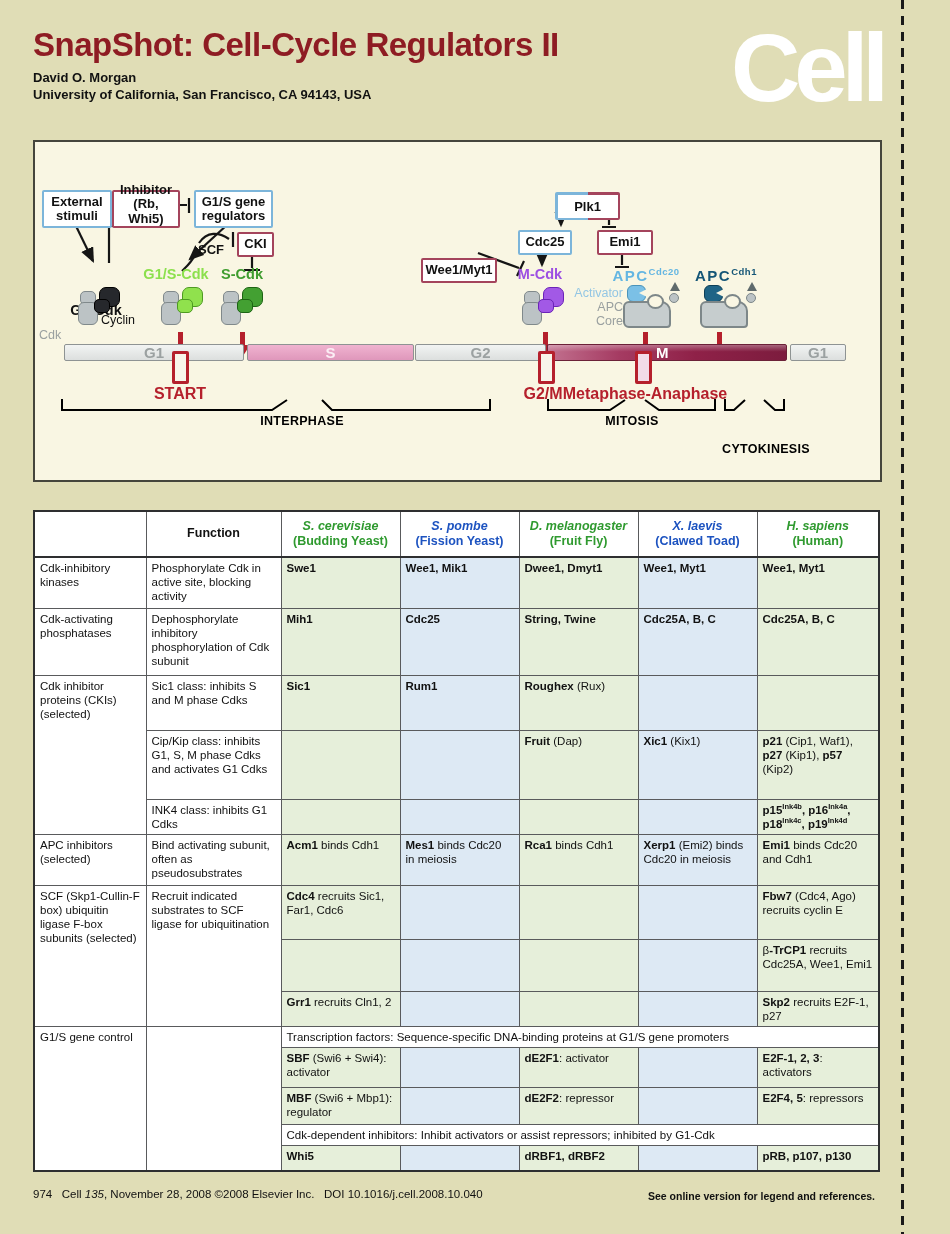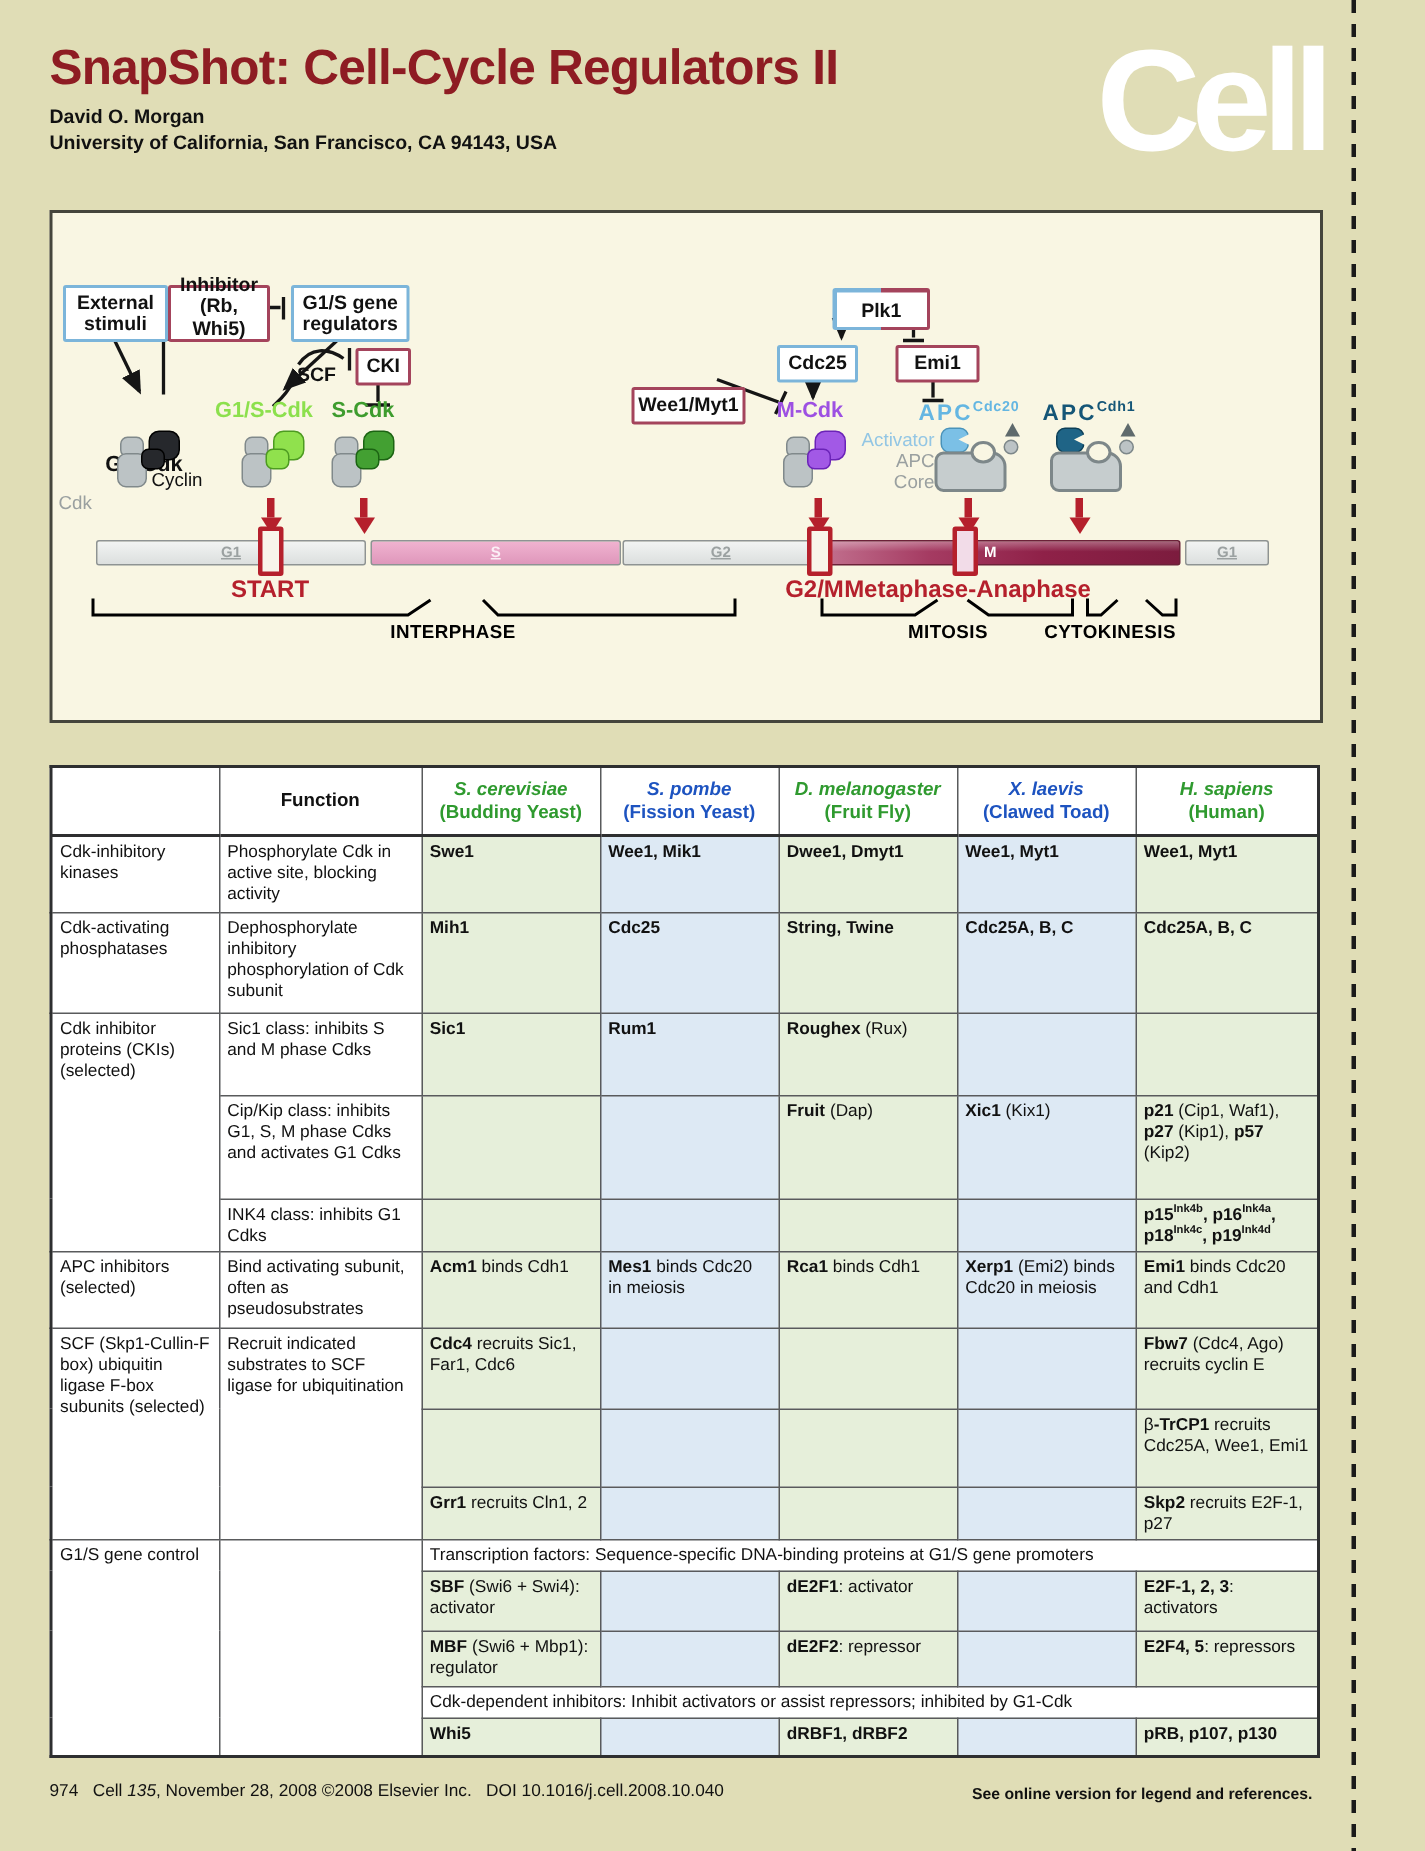--- a/index.html
+++ b/index.html
@@ -57,23 +57,23 @@
   .apc-act::after{content:"";position:absolute;right:-2px;top:3px;
             border-top:4px solid transparent;border-bottom:4px solid transparent;
             border-right:8px solid #f9f6e3;}
   .act-cdc20{background:#7bc0e6;border:1.6px solid #4a93ba;}
   .act-cdh1{background:#1f6486;border:1.6px solid #0d3f57;}
   
   .rarrow{position:absolute;top:190px;width:5px;height:13px;background:#b5202c;}
   .rarrow::after{content:"";position:absolute;left:-4.5px;top:13px;
       border-left:7px solid transparent;border-right:7px solid transparent;border-top:11px solid #b5202c;}
   
-  .seg{position:absolute;top:218px;height:15px;border:1.5px solid #8e9393;border-radius:2px;
-       font-size:10px;font-weight:bold;display:flex;align-items:center;justify-content:center;
-       background:linear-gradient(#f2f4f3,#dcdfde);color:#9ba1a1;text-decoration:underline;}
+  .seg{position:absolute;top:202px;height:15px;border:1.5px solid #8e9393;border-radius:2px;
+       font-size:15px;font-weight:bold;display:flex;align-items:center;justify-content:center;
+       background:linear-gradient(#f2f4f3,#dcdfde);color:#9ba1a1;}
   .cp{position:absolute;top:209px;width:11px;height:27px;background:#f8f5ea;
       border:3px solid #b5202c;border-radius:2px;}
   .rlab{position:absolute;top:243px;color:#b5202c;font-weight:bold;font-size:16px;text-align:center;}
   .phlab{position:absolute;top:272px;font-weight:bold;font-size:12.5px;letter-spacing:.3px;text-align:center;color:#000;}
   
   #regtable{position:absolute;left:33px;top:510px;width:845px;border-collapse:collapse;
             table-layout:fixed;background:#fff;border:2px solid #2e2f30;font-size:11.5px;}
   #regtable th,#regtable td{border:1px solid #595a5c;vertical-align:top;padding:3px 5px;
             line-height:1.22;text-align:left;word-wrap:break-word;}
   #regtable th{height:38px;vertical-align:middle;text-align:center;font-size:12.5px;font-weight:bold;background:#fff;
@@ -246,21 +246,21 @@
   <div class="cp" style="left:137px;"></div>
   <div class="cp" style="left:503px;"></div>
   <div class="cp" style="left:600px;background:#f2dce8;"></div>
 
   <div class="rlab" style="left:95px;width:100px;">START</div>
   <div class="rlab" style="left:458px;width:100px;">G2/M</div>
   <div class="rlab" style="left:510px;width:200px;">Metaphase-Anaphase</div>
 
   <div class="phlab" style="left:187px;width:160px;">INTERPHASE</div>
   <div class="phlab" style="left:537px;width:120px;">MITOSIS</div>
-  <div class="phlab" style="left:630px;width:150px;">CYTOKINESIS</div>
+  <div class="phlab" style="left:656px;width:150px;margin-top:28px;">CYTOKINESIS</div>
 </div>
 
 <table id="regtable">
   <colgroup>
     <col style="width:112px">
       <col style="width:135px">
       <col style="width:119px">
     <col style="width:119px">
       <col style="width:119px">
       <col style="width:119px">

